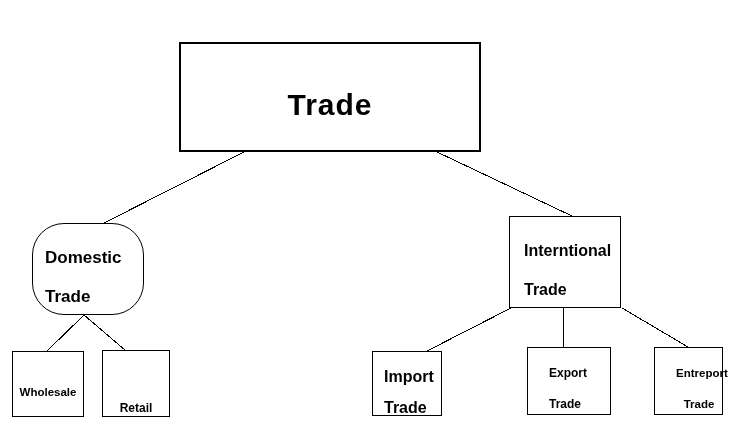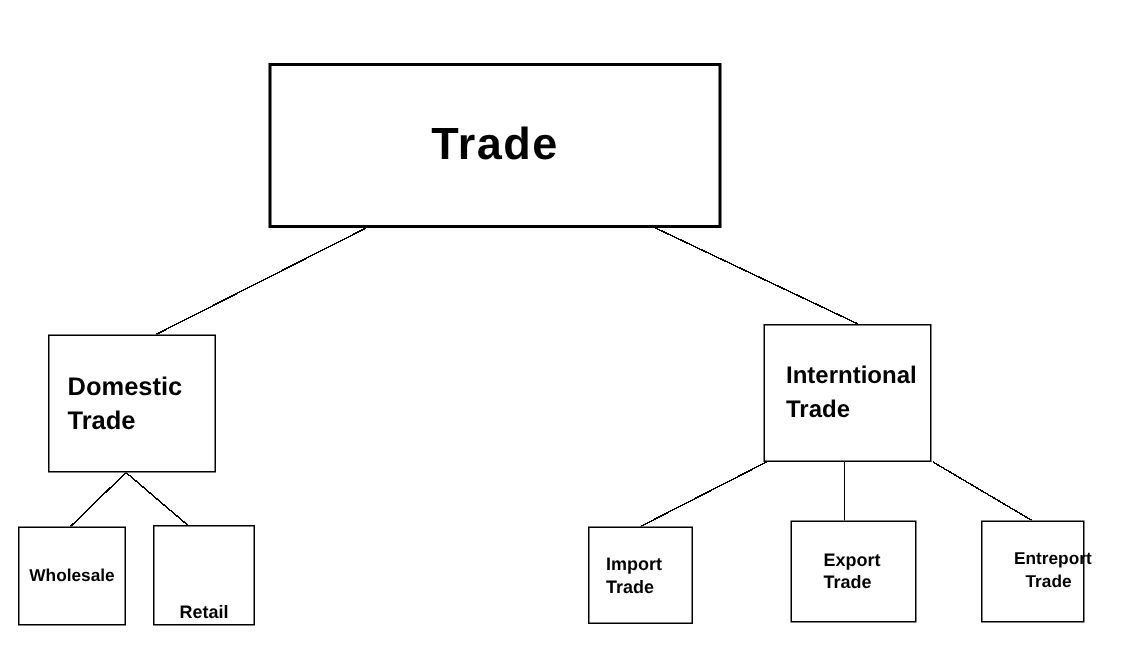--- a/index.html
+++ b/index.html
@@ -27,34 +27,35 @@
     position: absolute;
     background: #ffffff;
     border: 1px solid #000000;
     box-sizing: border-box;
     display: flex;
     flex-direction: column;
     justify-content: center;
     font-weight: bold;
     line-height: 1.25;
   }
-  .node span { display: block; white-space: nowrap; }
+  .node span { display: block; white-space: nowrap; margin-top: 16px; }
 
   .node-trade {
     left: 179px; top: 42px; width: 302px; height: 110px;
     border-width: 2px;
     align-items: center;
     font-size: 30px;
     letter-spacing: 1px;
   }
   .node-domestic {
     left: 32px; top: 223px; width: 112px; height: 92px;
     padding-left: 12px;
     font-size: 17px;
     line-height: 23px;
+    border-radius: 32px;
   }
   .node-international {
     left: 509px; top: 216px; width: 112px; height: 92px;
     padding-left: 14px;
     font-size: 16px;
     line-height: 23px;
   }
   .node-small {
     font-size: 11.5px;
     line-height: 15px;
@@ -63,23 +64,23 @@
     left: 12px; top: 351px; width: 72px; height: 66px;
     align-items: center;
   }
   .node-retail {
     left: 102px; top: 350px; width: 68px; height: 67px;
     align-items: center;
     font-size: 12px;
     justify-content: flex-end;
   }
   .node-import {
-    left: 392px; top: 351px; width: 70px; height: 65px;
+    left: 372px; top: 351px; width: 70px; height: 65px;
     padding-left: 11px;
-    font-size: 12px;
+    font-size: 16px;
   }
   .node-export {
     left: 527px; top: 347px; width: 84px; height: 68px;
     padding-left: 21px;
     font-size: 12px;
   }
   .node-entreport {
     left: 654px; top: 347px; width: 69px; height: 68px;
     padding-left: 21px;
     text-align: center;

